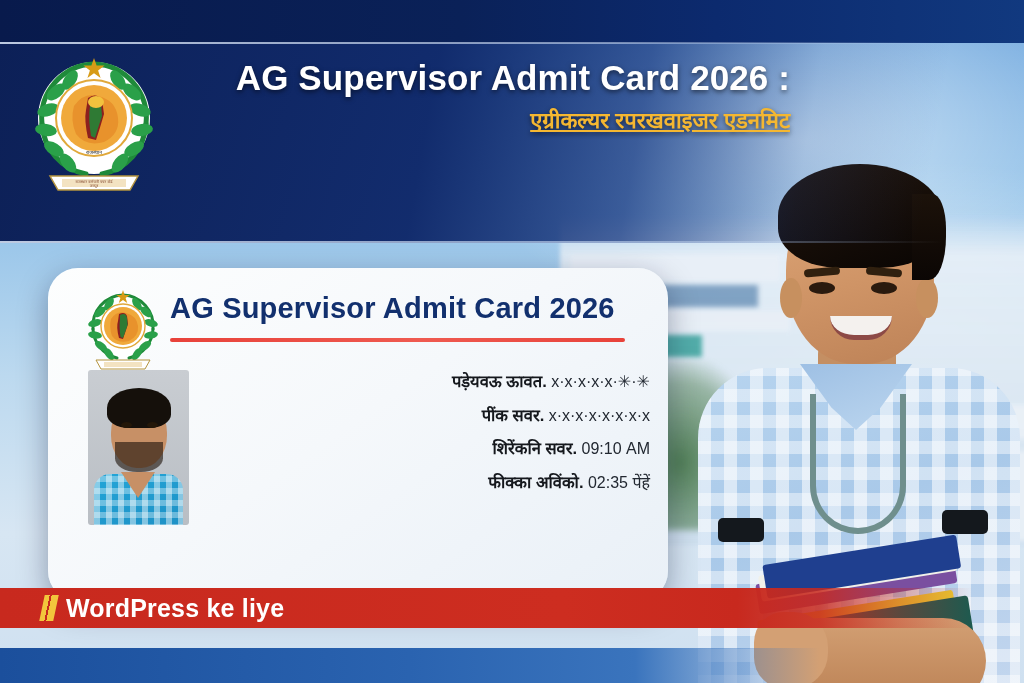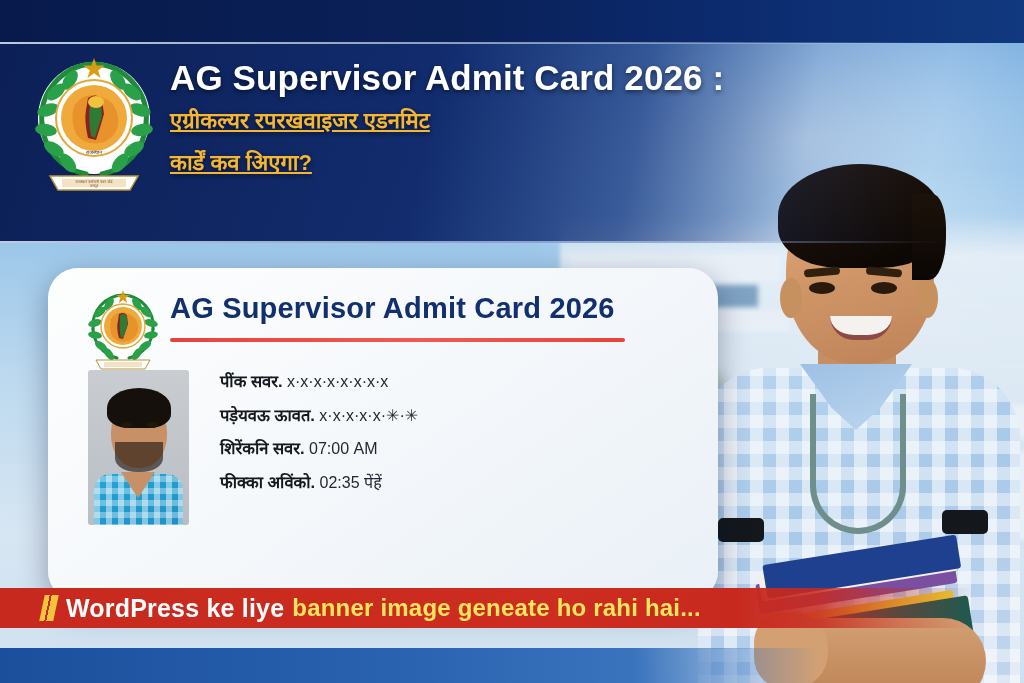--- a/index.html
+++ b/index.html
@@ -1,20 +1,21 @@
 <!DOCTYPE html>
 <html><head>
 <meta charset="utf-8">
 <style>
   html,body{margin:0;padding:0;background:#000;}
   *{box-sizing:border-box;}
   .stage{
     position:relative;width:1024px;height:683px;overflow:hidden;
     font-family:"Liberation Sans", sans-serif;
     background:#1d4ed8;
+    text-align:right;
   }
 
   
   .bg-sky{
     position:absolute;inset:0;
     background:
       radial-gradient(ellipse 520px 300px at 800px 140px, rgba(255,255,255,.55) 0%, rgba(255,255,255,0) 65%),
       radial-gradient(ellipse 420px 240px at 930px 330px, rgba(255,255,255,.40) 0%, rgba(255,255,255,0) 70%),
       linear-gradient(180deg,#6fa6dd 0%,#8fc0e8 28%,#bcd9ef 55%,#d7e6f3 78%,#cfe0f0 100%);
   }
@@ -110,21 +111,21 @@
     color:#ffffff;font-size:35px;font-weight:bold;letter-spacing:.1px;line-height:44px;
     text-shadow:0 2px 5px rgba(0,0,0,.55);white-space:nowrap;
   }
   .t-line2,.t-line3{
     color:#f5b731;font-size:22px;font-weight:bold;line-height:42px;
     text-shadow:0 2px 5px rgba(0,0,0,.6);white-space:nowrap;text-decoration:underline;
   }
 
   
   .card{
-    position:absolute;left:48px;top:268px;width:670px;height:333px;border-radius:30px;
+    position:absolute;left:48px;top:268px;width:620px;height:333px;border-radius:30px;
     background:linear-gradient(145deg,#fdfefe 0%,#f5f8fb 48%,#e9f0f7 100%);
     box-shadow:0 10px 30px rgba(0,10,40,.35);
     overflow:hidden;
   }
   .card-emblem{position:absolute;left:33px;top:18px;width:84px;height:86px;}
   .card-title{
     position:absolute;left:122px;top:24px;
     color:#12306e;font-size:29px;font-weight:bold;letter-spacing:.2px;
   }
   .card-rule{
@@ -263,21 +264,20 @@
       <g fill="#7a3b22" font-size="3.6" font-family="DejaVu Sans, sans-serif">
         <text x="68" y="135" text-anchor="middle">राजस्थान कर्मचारी चयन बोर्ड</text>
         <text x="68" y="139" text-anchor="middle">जयपुर</text>
       </g>
     </svg>
   </div>
 
   <div class="title-block">
     <div class="t-line1">AG Supervisor Admit Card 2026 :</div>
     <div class="t-line2">एग्रीकल्यर रपरखवाइजर एडनमिट</div>
-    <div class="t-line3">कार्डें कव अिएगा?</div>
   </div>
 
   <div class="card">
     <div class="card-emblem">
       <svg viewBox="0 0 84 86" width="84" height="86">
         <circle cx="42" cy="40" r="33" fill="#ffffff"></circle>
         <g stroke="#1f8a3a" stroke-width="3" fill="none" stroke-linecap="round">
           <path d="M42 9 A31 31 0 0 0 12 43"></path>
           <path d="M42 9 A31 31 0 0 1 72 43"></path>
           <path d="M12 43 A31 31 0 0 0 36 72"></path>
@@ -315,38 +315,37 @@
       <div class="ph-vee"></div>
       <div class="ph-head"></div>
       <div class="ph-beard"></div>
       <div class="ph-hair"></div>
       <div class="ph-eye l"></div>
       <div class="ph-eye r"></div>
     </div>
 
     <div class="fields">
       <div class="frow">
+        <span class="flabel">पड़ेयवऊ ऊावत.</span>
+        <span class="fvalue">x·x·x·x·x·✳·✳</span>
+      </div>
+      <div class="frow">
         <span class="flabel">पींक सवर.</span>
         <span class="fvalue">x·x·x·x·x·x·x·x</span>
       </div>
       <div class="frow">
-        <span class="flabel">पड़ेयवऊ ऊावत.</span>
-        <span class="fvalue">x·x·x·x·x·✳·✳</span>
-      </div>
-      <div class="frow">
         <span class="flabel">शिरेंकनि सवर.</span>
-        <span class="fvalue">07:00 AM</span>
+        <span class="fvalue">09:10 AM</span>
       </div>
       <div class="frow">
         <span class="flabel">फीक्का अविंको.</span>
         <span class="fvalue">02:35 पेंहें</span>
       </div>
     </div>
   </div>
 
   <div class="footer-strip"></div>
   <div class="ticker">
     <span class="tick-bar"></span>
     <span class="tick-white">WordPress ke liye</span>
-    <span class="tick-yellow">banner image geneate ho rahi hai...</span>
   </div>
 
 </div>
 
 </body></html>

